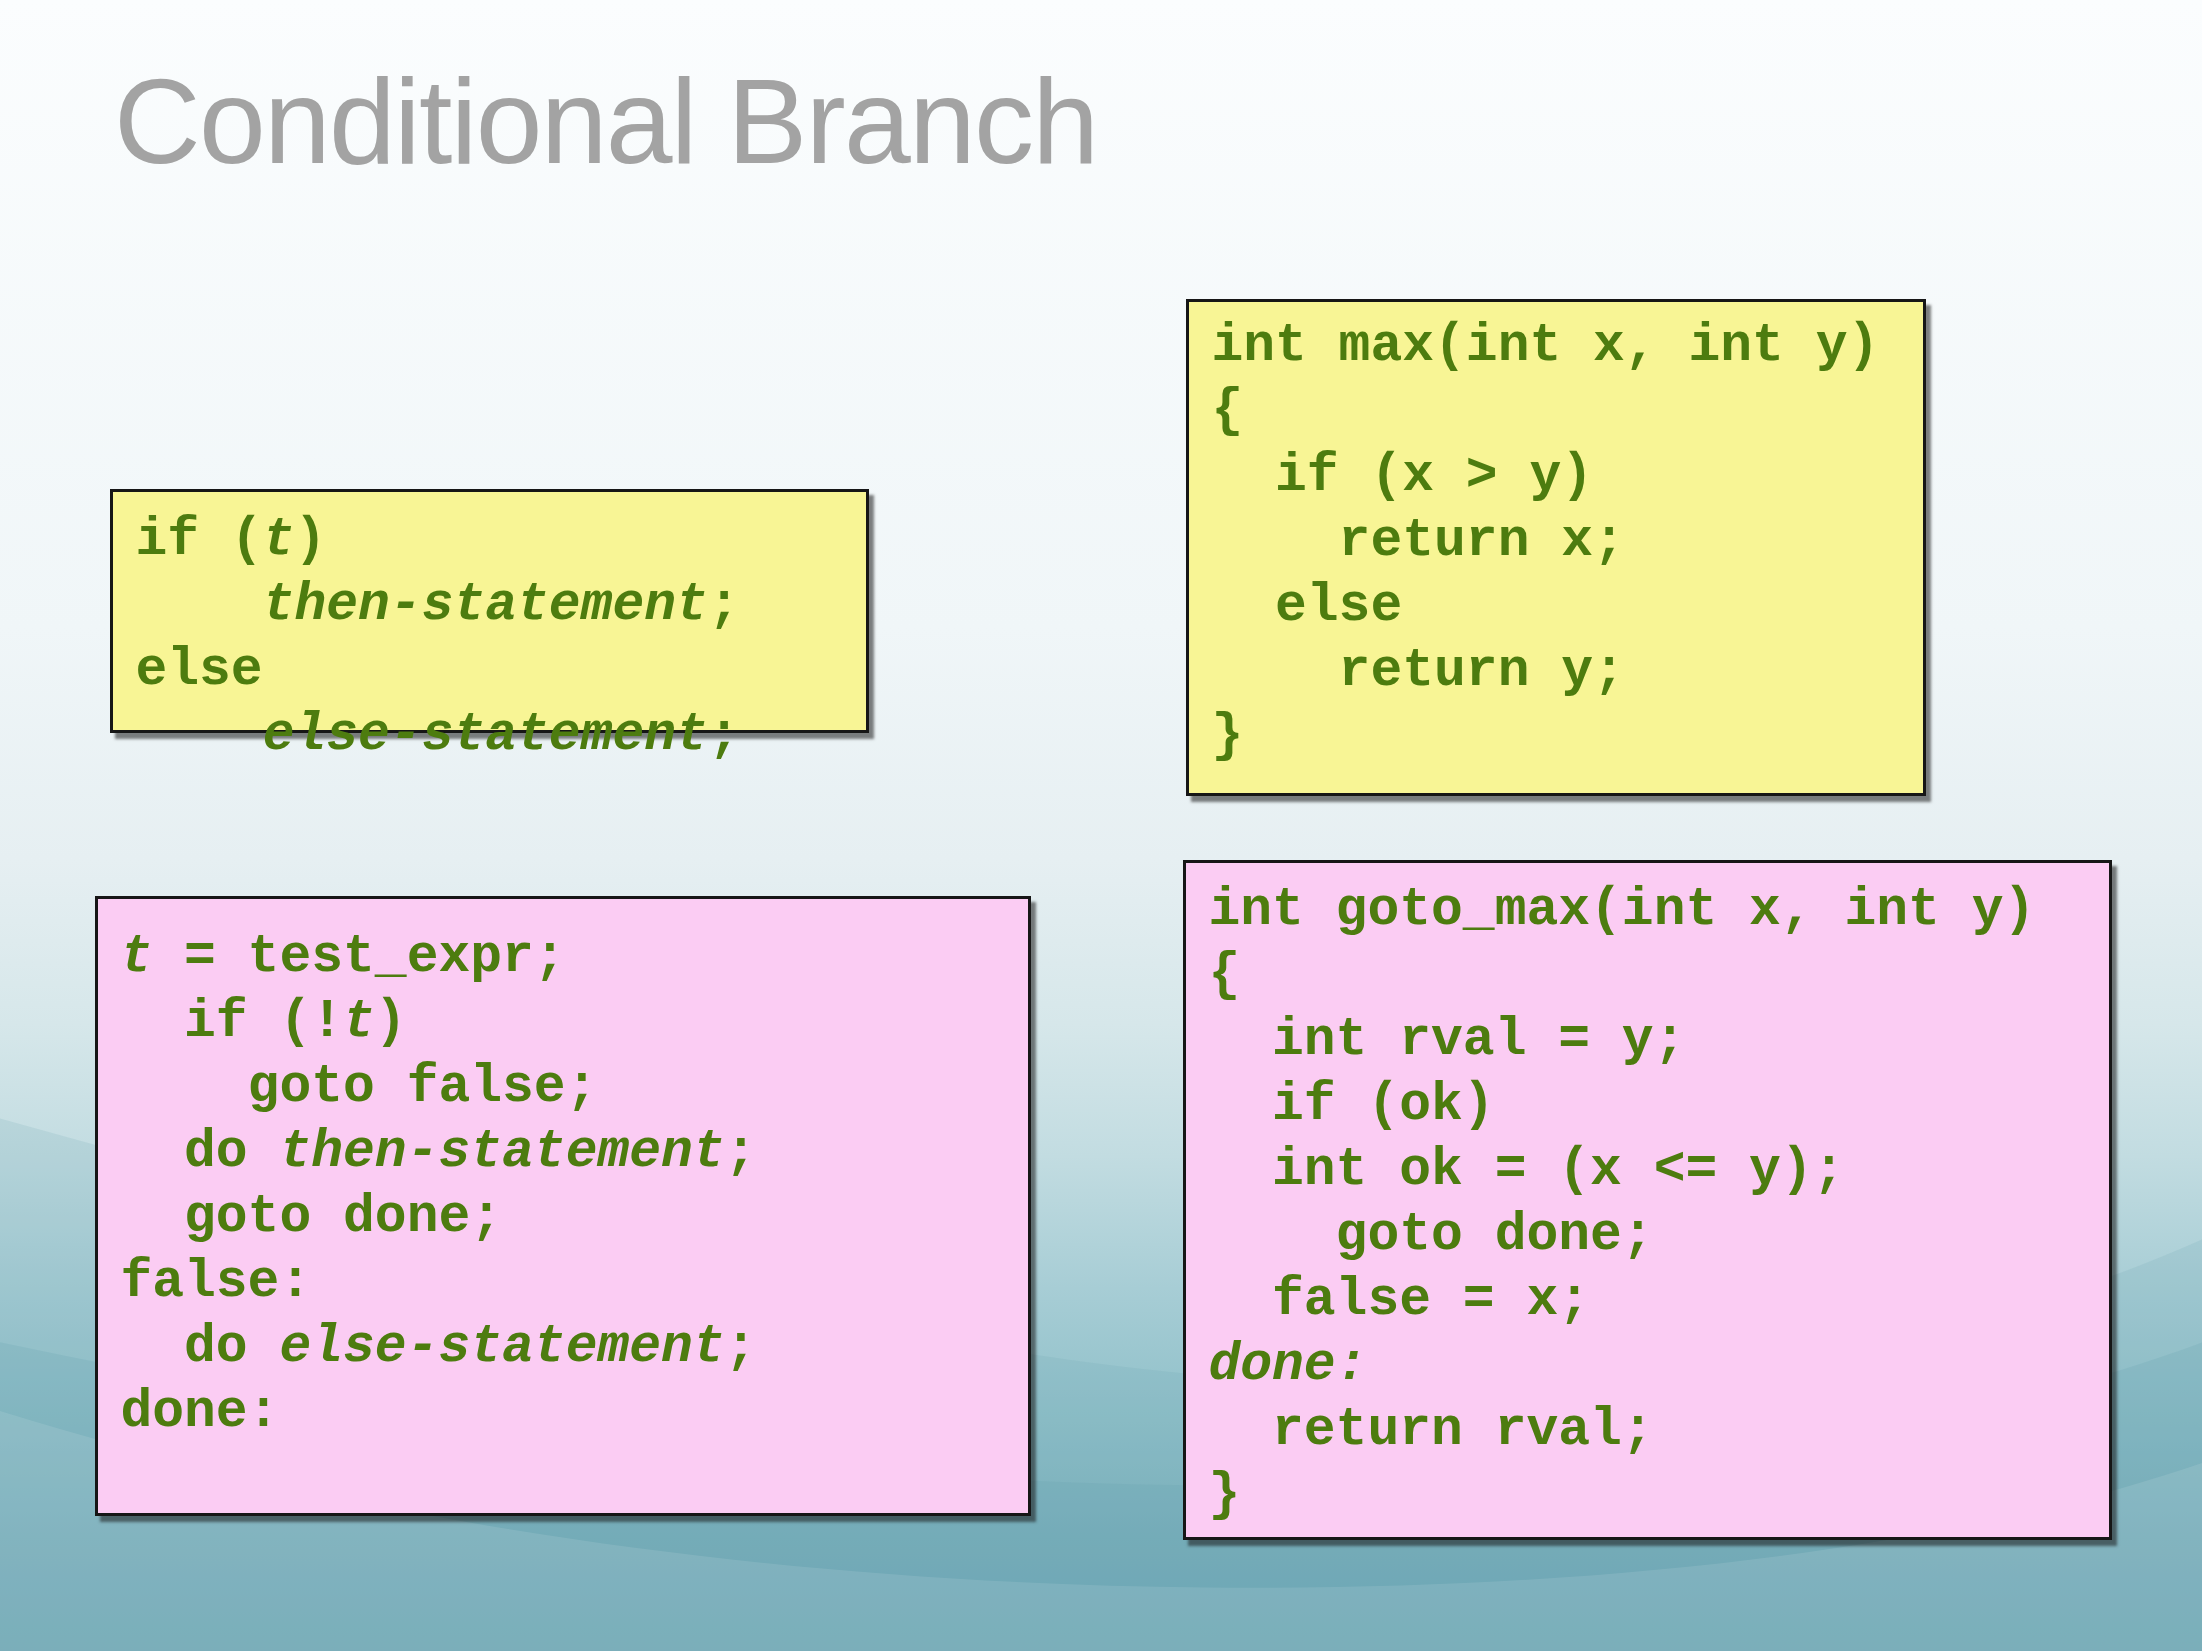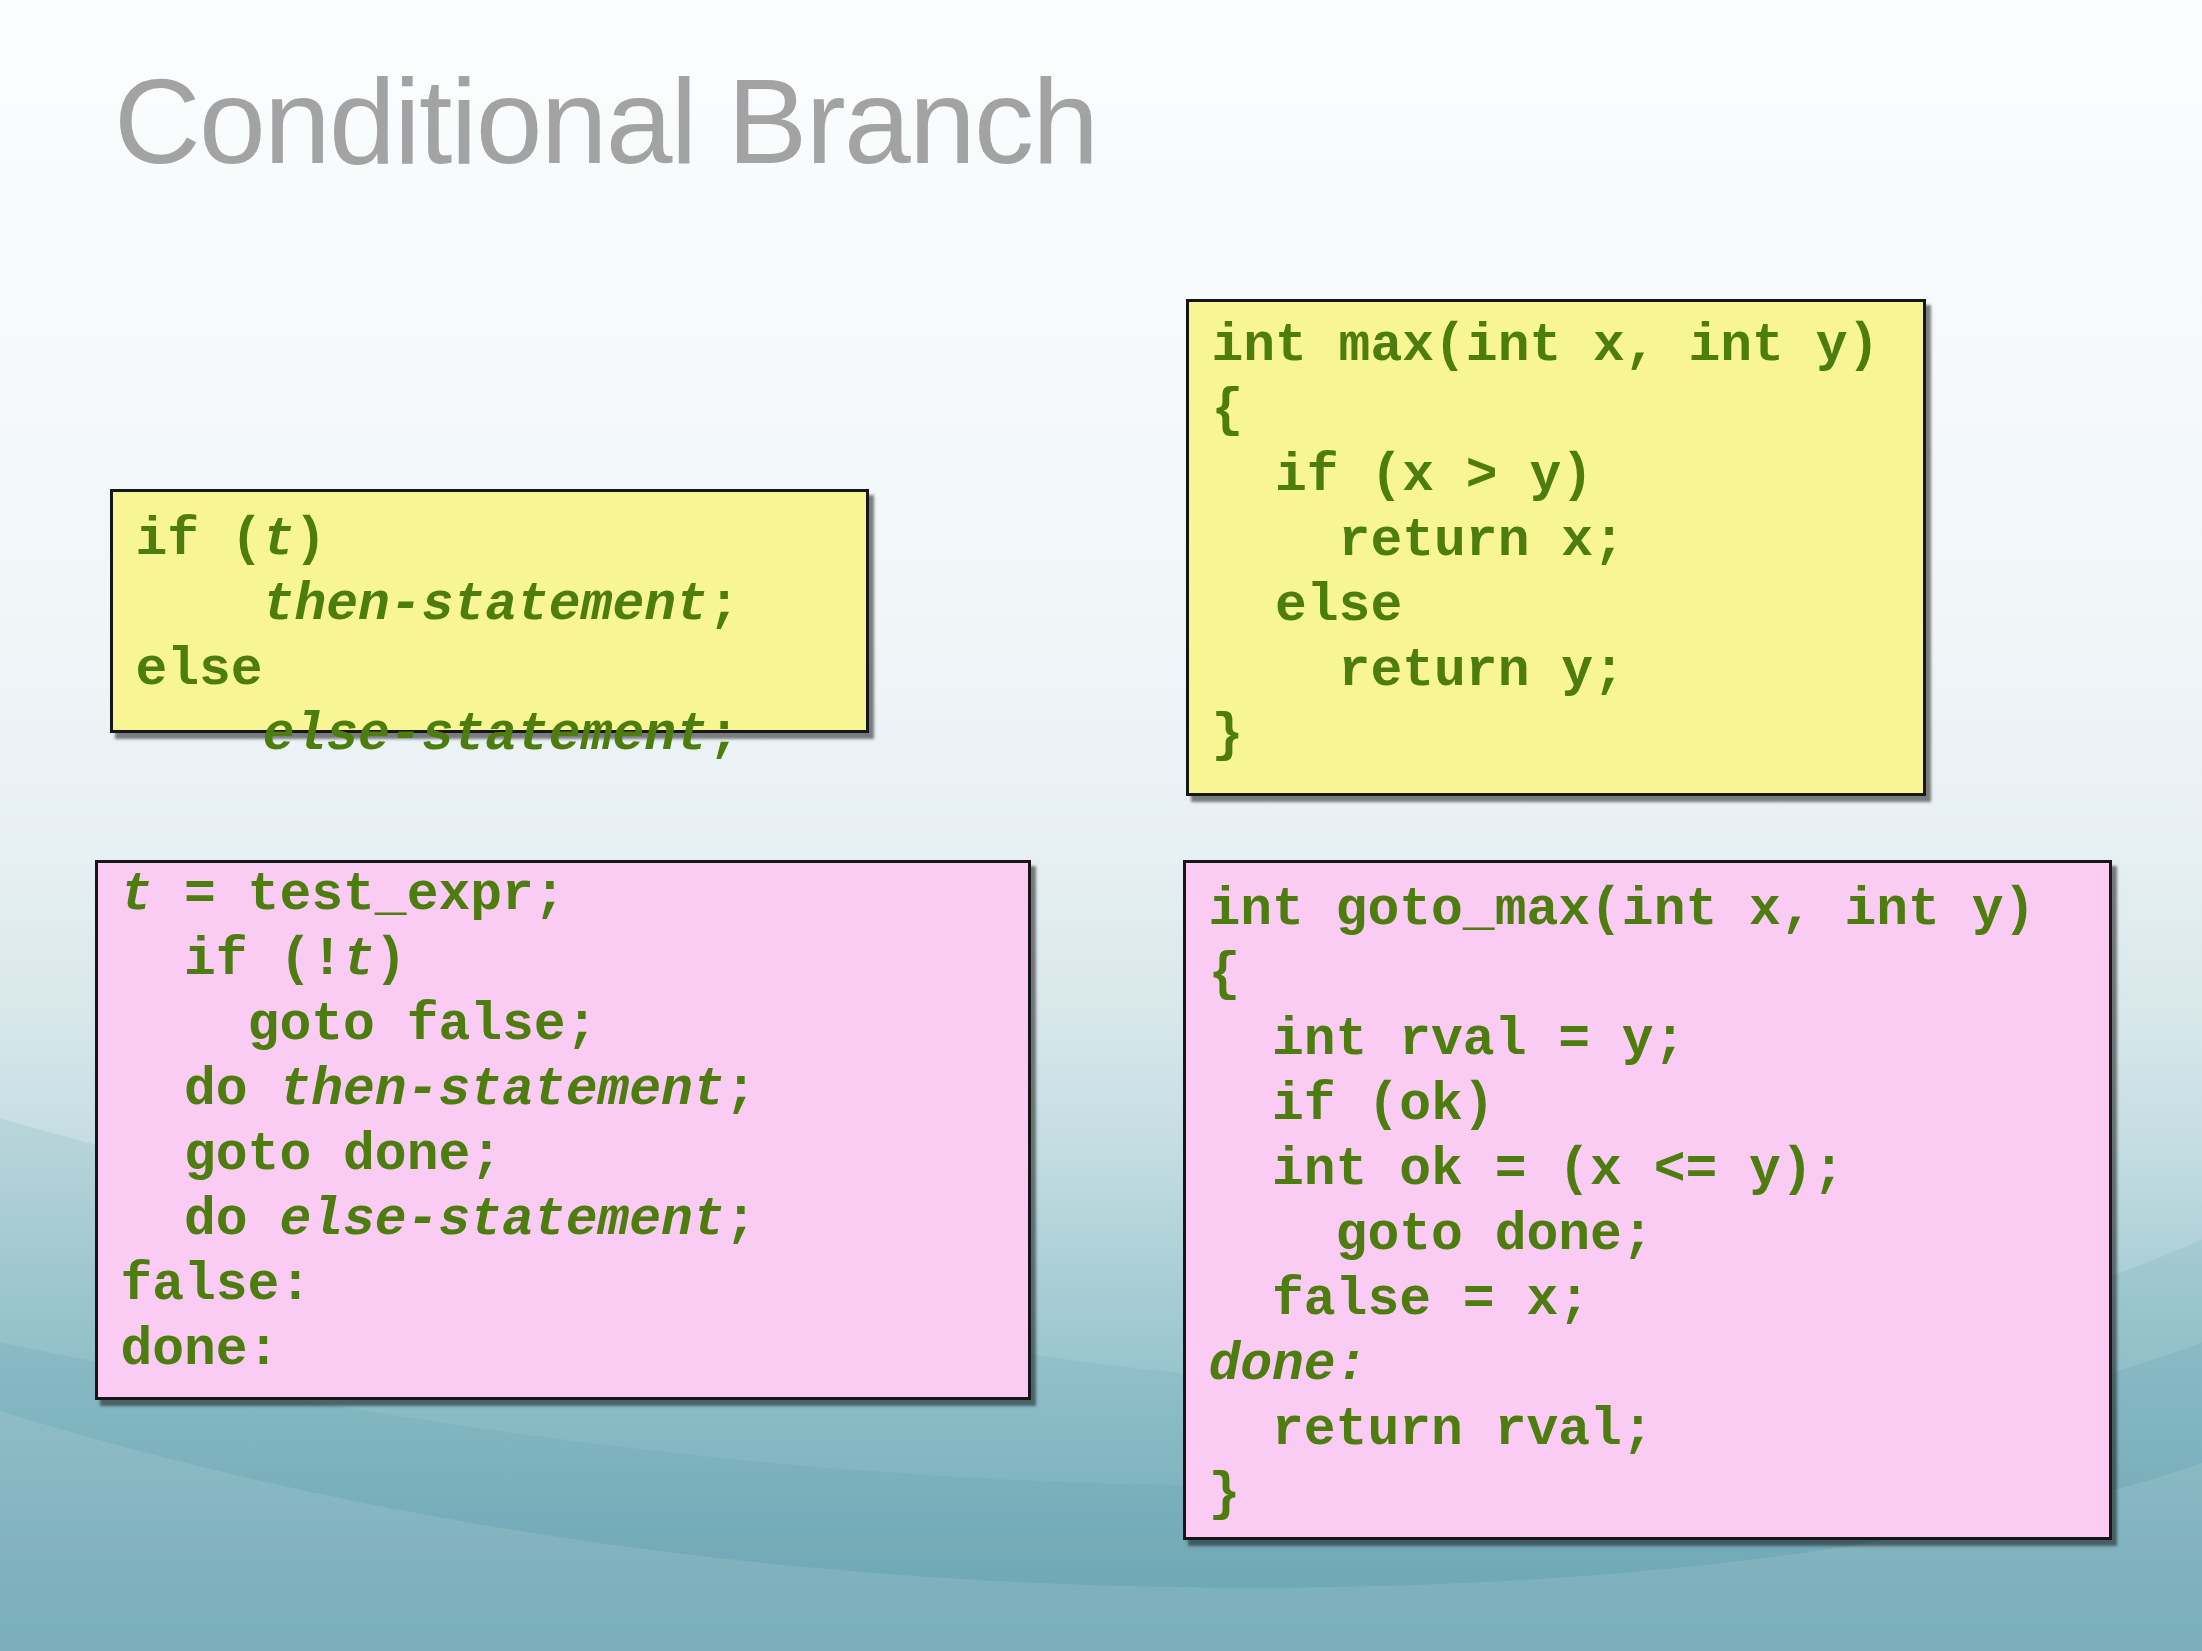--- a/index.html
+++ b/index.html
@@ -24,21 +24,21 @@
     font-family:"Liberation Mono","DejaVu Sans Mono",monospace;
     font-weight:bold;
     font-size:53px;
     line-height:65px;
     color:#4d7c0f;
   }
   .code-box .line{white-space:pre;}
   .code-box .it{font-style:italic;}
   #box0{left:110px;top:489px;width:759px;height:244px;padding-top:15.5px;}
   #box1{left:1186px;top:299px;width:740px;height:497px;}
-  #box2{left:95px;top:860px;width:936px;height:540px;line-height:65px;padding-top:0;}
+  #box2{left:95px;top:896px;width:936px;height:620px;line-height:65px;padding-top:26px;}
   #box3{left:1183px;top:860px;width:929px;height:680px;padding-top:15px;}
 </style>
 </head>
 <body>
 
 <div class="slide">
 
   <svg class="bg" viewBox="0 0 2560 1920" preserveAspectRatio="none" aria-hidden="true">
     <defs>
       <linearGradient id="bggrad" x1="0" y1="0" x2="0" y2="1">
@@ -77,22 +77,22 @@
       <div class="line"><span>    return y;</span></div>
       <div class="line"><span>}</span></div>
     </div>
 
   <div class="code-box" id="box2" style="background: rgb(251, 204, 243);">
       <div class="line"><span class="it">t</span><span> = test_expr;</span></div>
       <div class="line"><span>  if (!</span><span class="it">t</span><span>)</span></div>
       <div class="line"><span>    goto false;</span></div>
       <div class="line"><span>  do </span><span class="it">then-statement</span><span>;</span></div>
       <div class="line"><span>  goto done;</span></div>
+      <div class="line"><span>false:</span></div>
       <div class="line"><span>  do </span><span class="it">else-statement</span><span>;</span></div>
-      <div class="line"><span>false:</span></div>
       <div class="line"><span>done:</span></div>
     </div>
 
   <div class="code-box" id="box3" style="background: rgb(251, 204, 243);">
       <div class="line"><span>int goto_max(int x, int y)</span></div>
       <div class="line"><span>{</span></div>
       <div class="line"><span>  int rval = y;</span></div>
       <div class="line"><span>  if (ok)</span></div>
       <div class="line"><span>  int ok = (x &lt;= y);</span></div>
       <div class="line"><span>    goto done;</span></div>

